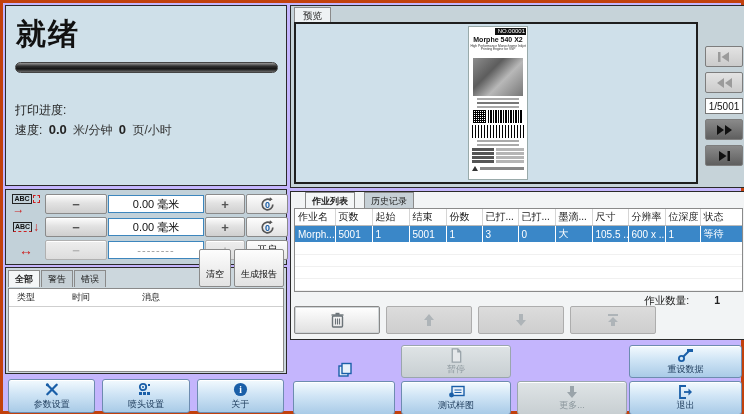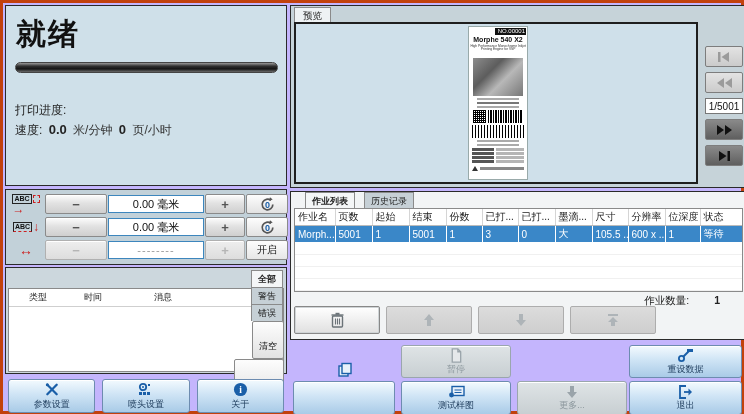--- a/index.html
+++ b/index.html
@@ -31,28 +31,28 @@
   .btn-sm.disabled { background:linear-gradient(#eee,#ddd); color:#b5b5b5; border-color:#b0b0b0; }
   .val-field { height:18px; background:#fff; border:1px solid #3d86bd; font-size:11px; color:#111;
     display:flex; align-items:center; justify-content:center; }
   .val-field.dim { color:#9a9a9a; letter-spacing:1px; }
   .btn-open { height:20px; border:1px solid #8a8a8a; border-radius:2px; background:linear-gradient(#fdfdfd,#e6e6e6);
     font-size:10px; color:#111; display:flex; align-items:center; justify-content:center; }
   .reset-btn { height:20px; border:1px solid #8a8a8a; border-radius:2px; background:linear-gradient(#fdfdfd,#e2e2e2);
     display:flex; align-items:center; justify-content:center; }
 
   .log-panel { left:2px; top:264px; width:282px; height:107px; background:#ccd7dd; padding:2px; }
-  .log-top { display:flex; align-items:flex-end; height:17px;flex-direction:column; }
+  .log-top { display:flex; align-items:flex-end; height:17px; }
   .tab { font-size:9px; padding:2px 6px 1px; border:1px solid #8a8a8a; border-bottom:none; background:#c6d0d6; color:#222; margin-right:1px; }
   .tab.active { background:#f4f6f7; font-weight:bold; }
   .log-top .spacer { flex:1; }
   .mini-btn { font-size:9px; padding:18px 6px; border:1px solid #8a8a8a; border-radius:2px; margin-left:3px;
     background:linear-gradient(#fdfdfd,#e2e2e2); color:#111; height:15px; }
   .log-table { background:#fff; border:1px solid #8a8a8a; height:84px; margin-top:1px; font-size:9px; color:#222; }
-  .log-head { display:grid; grid-template-columns:55px 70px 1fr; padding:2px 20px; border-bottom:1px solid #cfcfcf; }
+  .log-head { display:grid; grid-template-columns:55px 70px 1fr; padding:2px 8px; border-bottom:1px solid #cfcfcf; }
 
   .left-toolbar { position:absolute; left:2px; top:374px; width:282px; height:38px; display:flex; gap:7px; padding:2px 3px; }
   .big-btn { flex:1; border:1px solid #6d8cb0; border-radius:3px; background:linear-gradient(#f3fafe,#cfe4f5 45%,#a9cbe7);
     display:flex; flex-direction:column; align-items:center; justify-content:center; gap:1px; box-shadow:inset 0 1px 0 #fff; }
   .big-btn .lbl { font-size:9px; color:#1c3a5a; }
 
   
   .preview-panel { left:287px; top:2px; width:455px; height:183px; background:#c6d3d9; }
   .preview-tab { position:absolute; left:3px; top:1px; font-size:9.5px; padding:2px 8px 1px; background:#eef2f4; border:1px solid #8a8a8a; border-bottom:none; color:#222; }
   .preview-box { position:absolute; left:3px; top:16px; width:404px; height:162px; border:2px solid #1e1e1e; background:#cfe0ea; }

